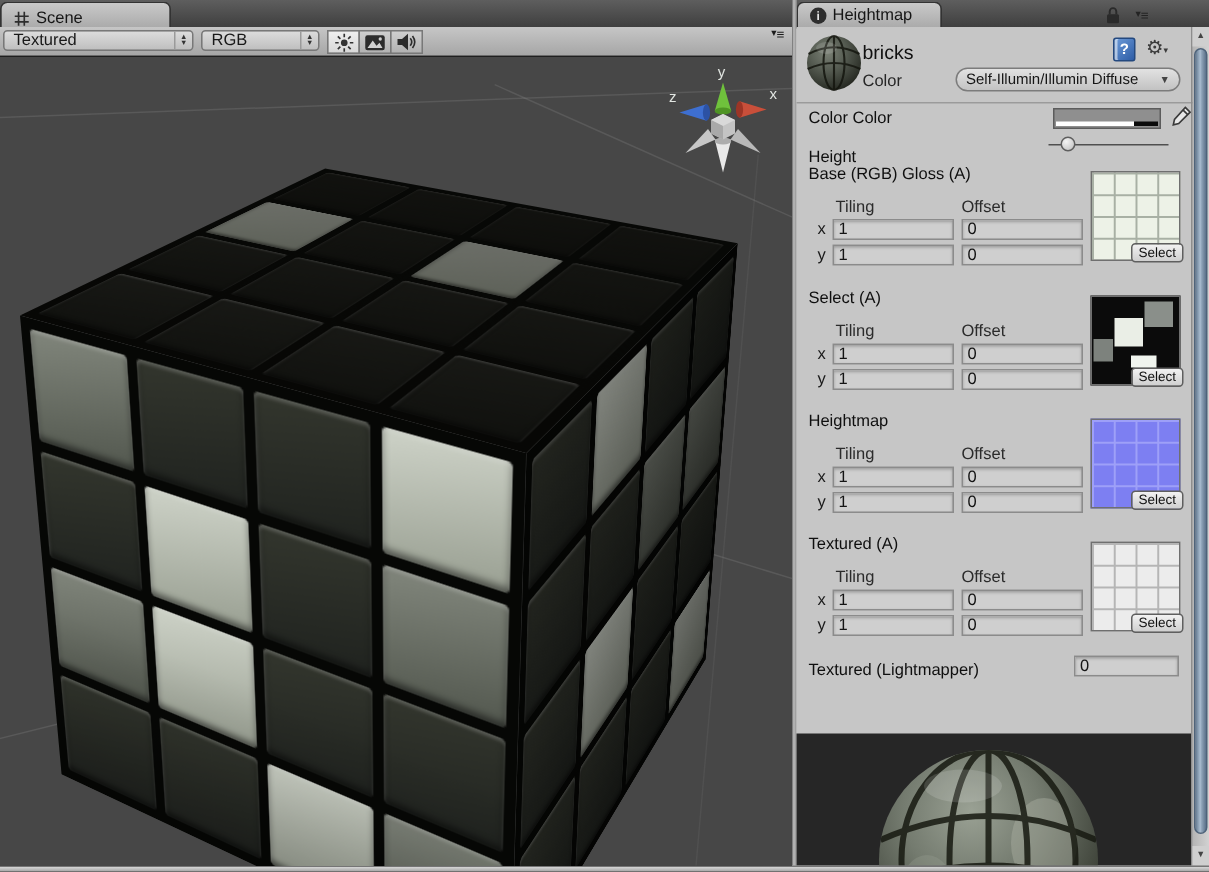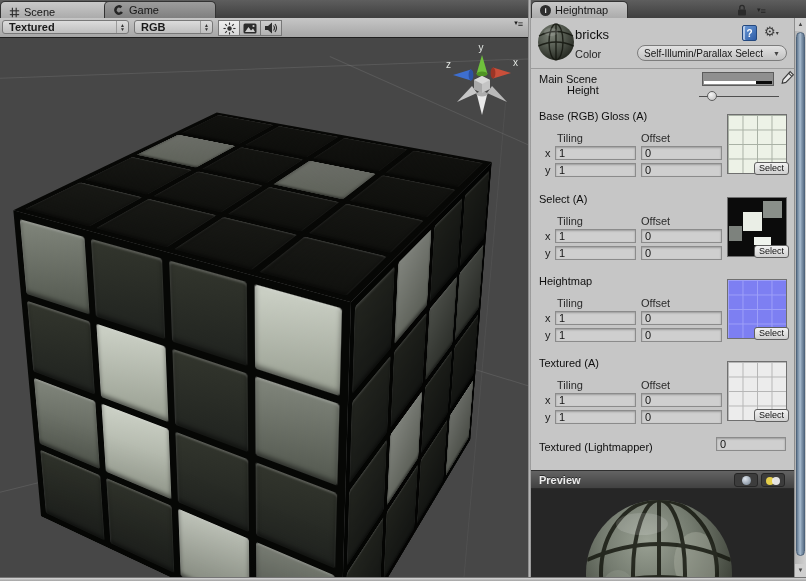--- a/index.html
+++ b/index.html
@@ -16,21 +16,21 @@
   .tab.inactive{background:linear-gradient(#9d9d9d,#7f7f7f);}
   .pane-menu{position:absolute;font-size:9px;color:#1c1c1c;letter-spacing:0;line-height:9px;cursor:default;}
   .pane-menu .tri{font-size:7px;vertical-align:2px;}
   
   .scene-pane{position:absolute;left:0;top:0;width:528px;height:577px;}
   .scene-toolbar{position:absolute;top:18px;left:0;right:0;height:19px;
     background:linear-gradient(#c6c6c6,#a6a6a6);border-bottom:1px solid #1f1f1f;}
   .dd{position:absolute;top:2px;height:14px;background:linear-gradient(#dcdcdc,#bfbfbf);
     border:1px solid #787878;border-radius:3px;font-size:11px;color:#191919;
     display:flex;align-items:center;padding:0 0 0 6px;box-sizing:border-box;}
-  .dd .lbl{flex:1;font-weight:bold;}
+  .dd .lbl{flex:1;}
   .dd .arr{display:flex;flex-direction:column;align-items:center;justify-content:center;
     font-size:5px;line-height:4px;color:#333;border-left:1px solid #9a9a9a;
     padding:0 3px;height:100%;}
   .tb-btn{position:absolute;top:2px;width:22px;height:16px;border:1px solid #787878;
     background:linear-gradient(#cfcfcf,#b2b2b2);box-sizing:border-box;
     display:flex;align-items:center;justify-content:center;padding:0;}
   .tb-btn.on{background:linear-gradient(#efefef,#d8d8d8);}
   .searchbox{position:absolute;top:3px;height:13px;border:1px solid #8a8a8a;border-radius:7px;
     background:#cdcdcd;box-shadow:inset 0 1px 2px rgba(0,0,0,.3);
     display:flex;align-items:center;padding:0 6px;gap:2px;box-sizing:border-box;}
@@ -150,26 +150,20 @@
         <svg width="11" height="11" viewBox="0 0 13 13">
           <g stroke="#2d2d2d" stroke-width="1.3">
             <line x1="4" y1="1" x2="4" y2="12"></line>
               <line x1="8.5" y1="1" x2="8.5" y2="12"></line>
             <line x1="1" y1="4.5" x2="12" y2="4.5"></line>
               <line x1="1" y1="9" x2="12" y2="9"></line>
           </g>
         </svg>
         <span>Scene</span>
       </div>
-      <div class="tab inactive" style="left:104px;width:112px;">
-        <svg width="12" height="12" viewBox="0 0 12 12">
-          <circle cx="6" cy="6" r="3.6" fill="none" stroke="#252525" stroke-width="2.6" stroke-dasharray="17 6" transform="rotate(35 6 6)"></circle>
-        </svg>
-        <span>Game</span>
-      </div>
     </div>
 
     <div class="scene-toolbar">
       <div class="dd" style="left:2px;width:127px;">
         <span class="lbl">Textured</span>
         <span class="arr">▲<br>▼</span>
       </div>
       <div class="dd" style="left:134px;width:79px;">
         <span class="lbl">RGB</span>
         <span class="arr">▲<br>▼</span>
@@ -335,34 +329,34 @@
           <path d="M2,13 Q19,4 36,13"></path>
             <path d="M1.4,23 Q19,15 36.6,23"></path>
         </g>
         <ellipse cx="14" cy="9" rx="7" ry="4" fill="#ffffff" opacity=".12"></ellipse>
       </svg>
       <div class="mat-name">bricks</div>
       <div class="help-btn">?</div>
       <div class="gear-btn">⚙<span class="caret">▾</span></div>
       <span class="shader-label">Color</span>
       <div class="shader-dd">
-        <span class="lbl">Self-Illumin/Parallax Select</span>
+        <span class="lbl">Self-Illumin/Illumin Diffuse</span>
         <span class="caret">▼</span>
       </div>
     </div>
 
-    <span class="ins-label" style="top:73px;">Main Scene</span>
+    <span class="ins-label" style="top:73px;">Color Color</span>
     <div class="swatch">
       <div class="alpha"></div>
     </div>
     <svg class="dropper" width="16" height="16" viewBox="0 0 16 16">
       <path d="M11.2,1.6 L14.4,4.8 L6.8,12.4 L3.2,13.2 L4,9.6 Z" fill="#e8e8e8" stroke="#3a3a3a" stroke-width="1.1"></path>
       <line x1="9.6" y1="3.2" x2="12.8" y2="6.4" stroke="#3a3a3a" stroke-width="1.1"></line>
     </svg>
-    <span class="ins-label" style="top:84px;margin-left:28px;">Height</span>
+    <span class="ins-label" style="top:99px;">Height</span>
     <div class="slider">
       <div class="track"></div>
       <div class="knob"></div>
     </div>
 
     <div class="tex-section" style="top:110px;">
       <span class="sec-title">Base (RGB) Gloss (A)</span>
       <span class="col-head" style="left:26px;">Tiling</span>
       <span class="col-head" style="left:110px;">Offset</span>
       <div class="axis-row" style="top:36px;left:0;right:0;">
@@ -437,30 +431,20 @@
         <input class="field f2" value="0" style="">
       </div>
       <div class="thumb thumb-grid thumb-height">
         <button class="select-btn">Select</button>
       </div>
     </div>
 
     <span class="ins-label" style="top:441px;">Textured (Lightmapper)</span>
     <input class="field emission-field" value="0" style="">
 
-    <div class="preview-head">
-      <span class="preview-title">Preview</span>
-      <button class="ph-btn" style="left:203px;">
-        <span class="ball"></span>
-      </button>
-      <button class="ph-btn" style="left:230px;">
-        <span class="dotA"></span>
-        <span class="dotB"></span>
-      </button>
-    </div>
     <div class="preview-body">
       <svg style="position:absolute;left:53px;top:9px;" width="150" height="150" viewBox="0 0 150 150">
         <defs>
           <radialGradient id="ballPrev" cx="42%" cy="28%" r="78%">
             <stop offset="0%" stop-color="#9aa194"></stop>
               <stop offset="40%" stop-color="#747b6f"></stop>
             <stop offset="75%" stop-color="#474c42"></stop>
               <stop offset="100%" stop-color="#262922"></stop>
           </radialGradient>
           <clipPath id="ballClip">

